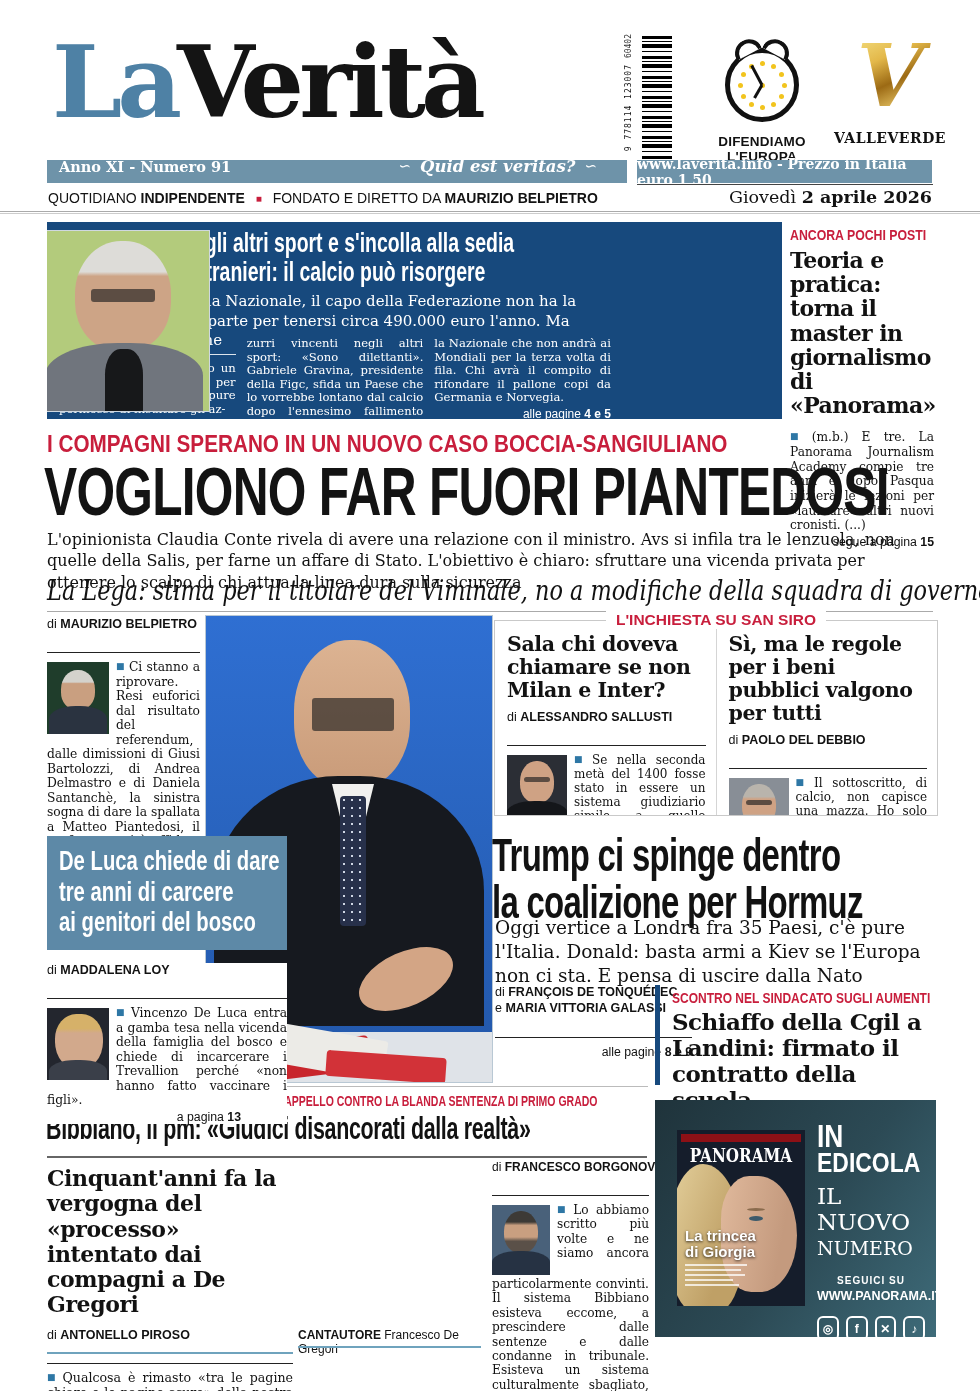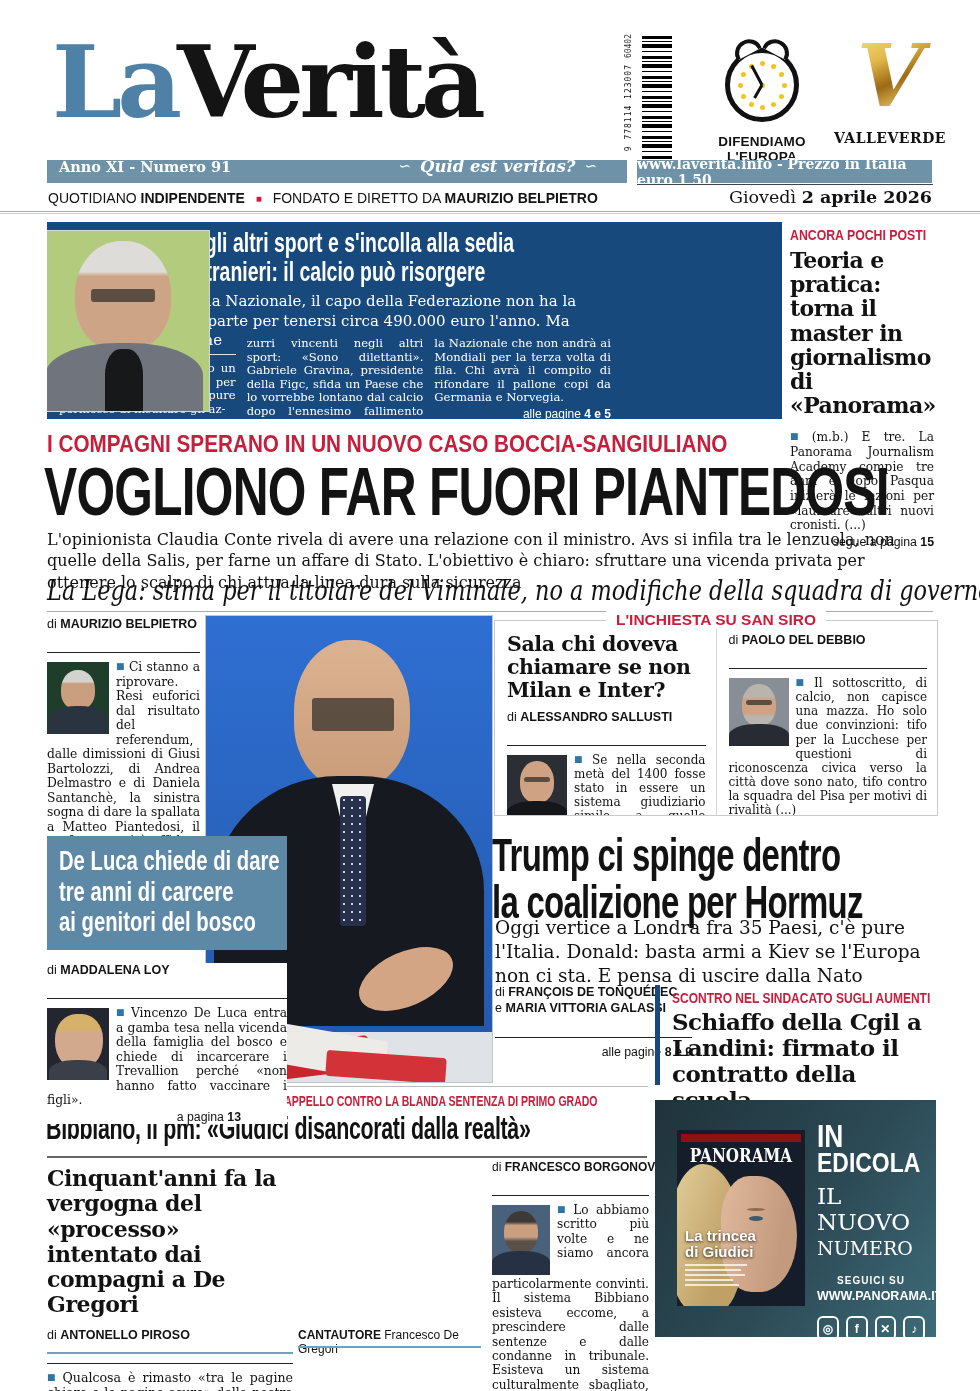--- a/index.html
+++ b/index.html
@@ -333,20 +333,21 @@
           <span class="thumb photo" style="display:block;float:left;background:#2b2e35">
             <span class="ph head" style="left:13px;top:6px;width:34px;height:42px;background:#cfa284"></span>
             <span class="glasses" style="left:17px;top:22px;width:26px"></span>
             <span class="ph torso" style="left:0;top:46px;width:60px;height:24px;background:#14161a"></span>
           </span>
           <span class="bl">■</span><span>Se nella seconda metà del 1400 fosse stato in essere un sistema giudiziario simile a quello attualmente vigente, è probabile che Papa Sisto IV e Michelangelo sarebbero stati indagati e processati per essersi (...)</span>
         </div>
 
       </div>
       <div class="ss-col">
+        <div class="ss-h">Sì, ma le regole per i beni pubblici valgono per tutti</div>
         <div class="byline"><span>di</span> <span class="nm">PAOLO DEL DEBBIO</span></div>
         <div class="story">
           <span class="thumb photo" style="display:block;float:left;background:#888e96">
             <span class="ph head" style="left:13px;top:6px;width:34px;height:42px;background:linear-gradient(#b9b4ac 30%,#cfa284 36%,#cfa284 70%,#b9b6b0 78%)"></span>
             <span class="glasses" style="left:17px;top:22px;width:26px"></span>
             <span class="ph torso" style="left:0;top:46px;width:60px;height:24px;background:#272b33"></span>
           </span>
           <span class="bl">■</span><span>Il sottoscritto, di calcio, non capisce una mazza. Ho solo due convinzioni: tifo per la Lucchese per questioni di riconoscenza civica verso la città dove sono nato, tifo contro la squadra del Pisa per motivi di rivalità (...)</span>
         </div>
 
@@ -407,21 +408,21 @@
   <div class="ad">
     <div class="cover">
       <div class="cover-strip"></div>
       <div class="cf-hair"></div>
       <div class="cf-face"></div>
       <div class="cf-brow"></div>
       <div class="cf-eye"></div>
       <div class="cover-mast"><span class="cond">PANORAMA</span></div>
       <div class="coverline">
         <div>La trincea</div>
-        <div>di Giudici</div>
+        <div>di Giorgia</div>
       </div>
       <div class="cover-lines">
         <i style="width:62px"></i>
           <i style="width:56px"></i>
           <i style="width:60px"></i>
           <i style="width:48px"></i>
           <i style="width:54px"></i>
       </div>
     </div>
     <div class="ad-right">

